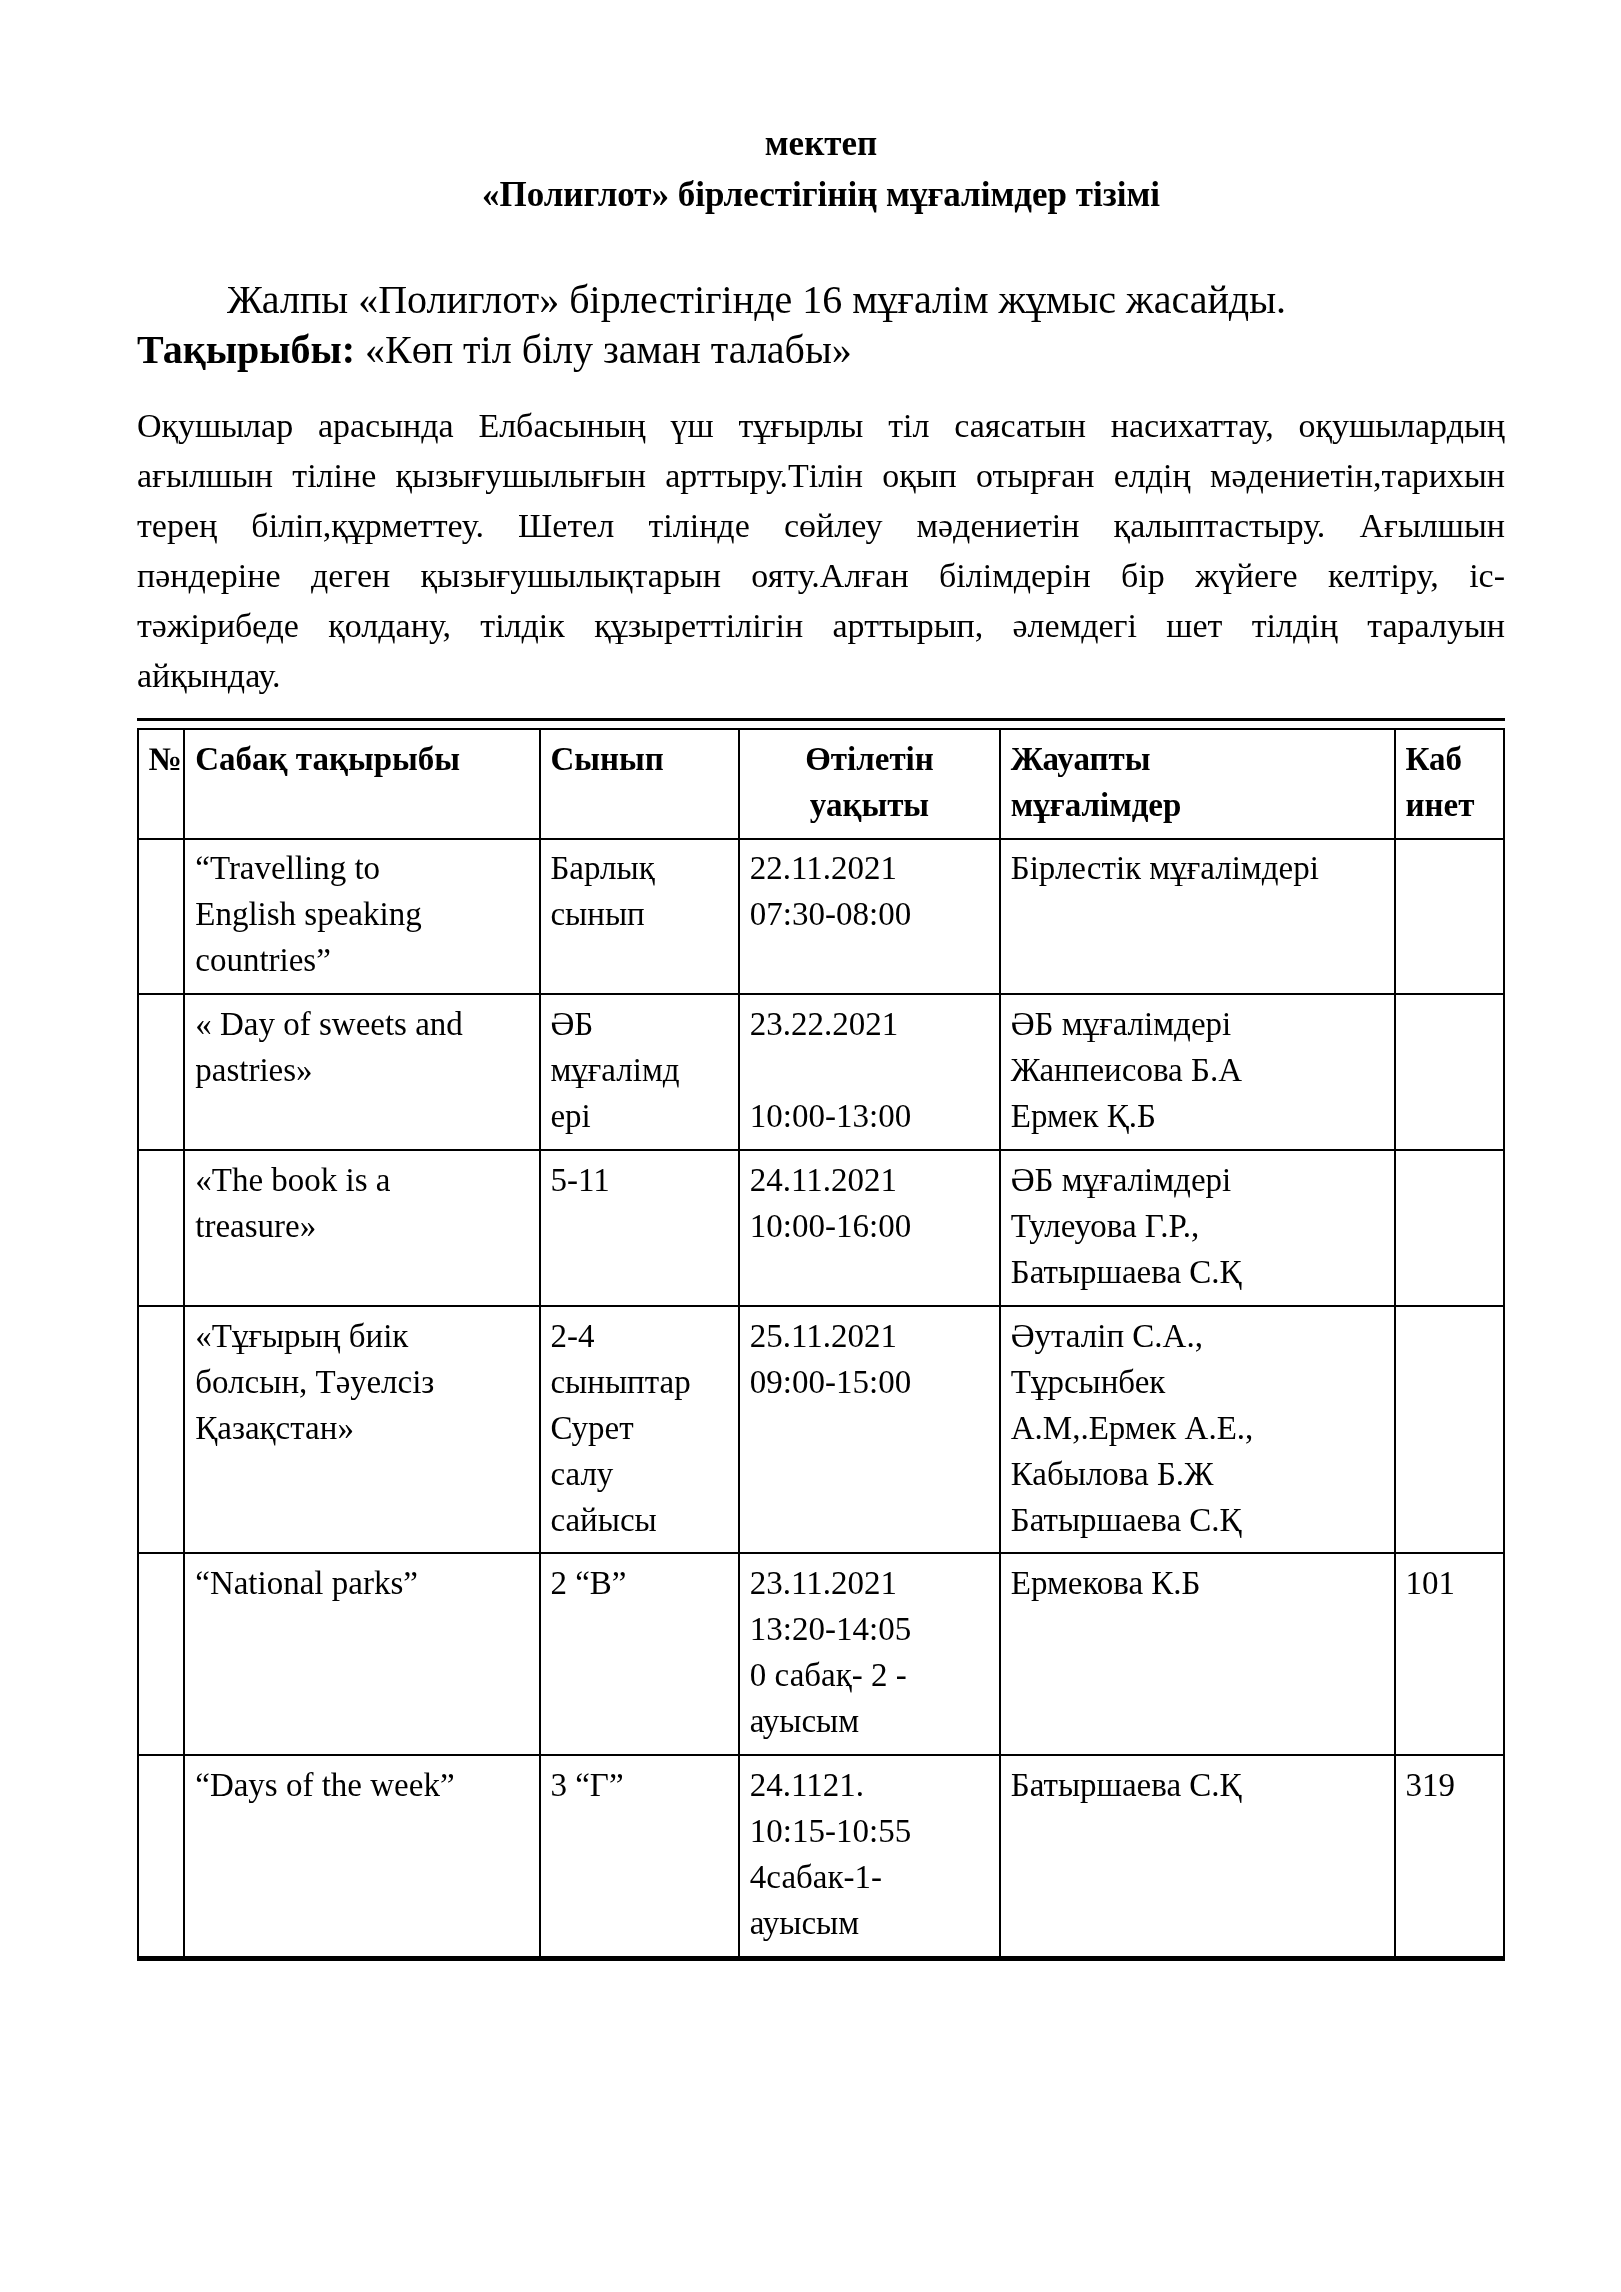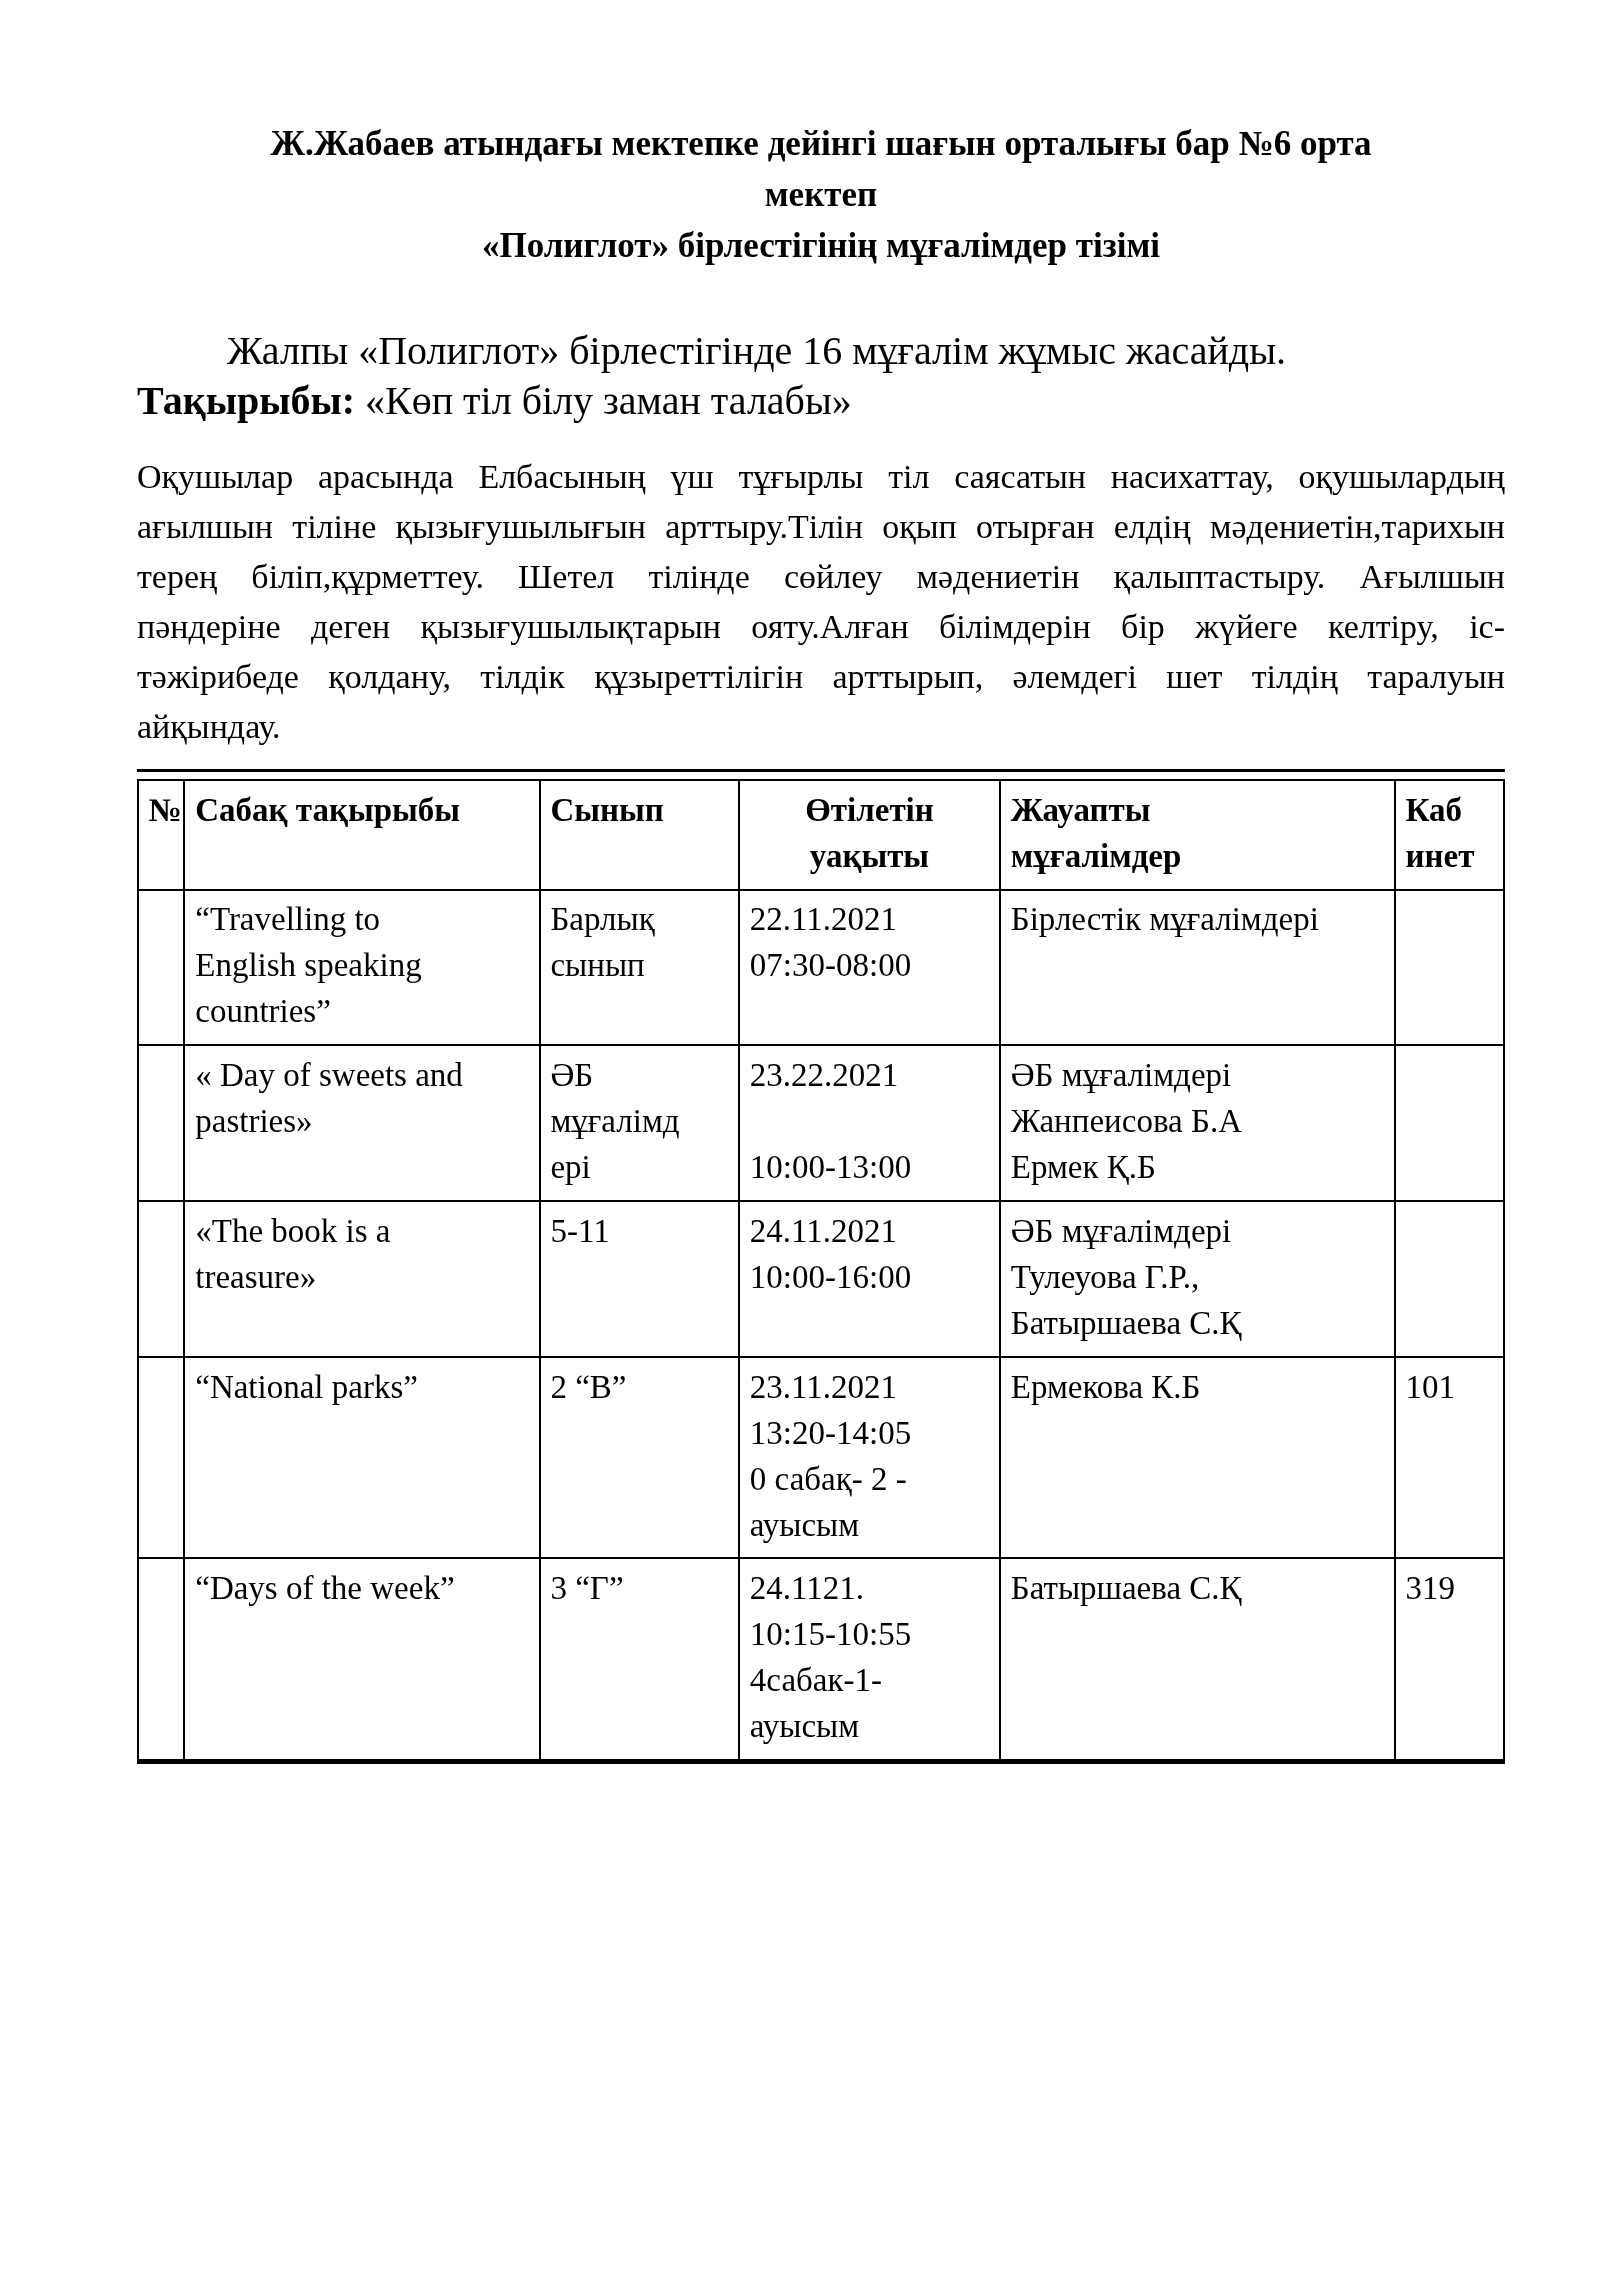--- a/index.html
+++ b/index.html
@@ -93,21 +93,20 @@
   .c-teachers { width: 28.9%; }
   .c-room     { width: 8.0%; }
   th.c-num { padding-left: 2px; padding-right: 2px; }
 </style>
 </head>
 <body>
 
 <div class="page">
 
   <div class="title-block">
-    <div>Ж.Жабаев атындағы мектепке дейінгі шағын орталығы бар  №6 орта</div>
     <div>мектеп</div>
     <div>«Полиглот» бірлестігінің  мұғалімдер тізімі</div>
   </div>
 
   <div class="intro-block">
     <p class="intro-par">Жалпы  «Полиглот» бірлестігінде   16 мұғалім жұмыс жасайды.</p>
     <p class="topic-line"><span class="bold">Тақырыбы:</span><span> «Көп тіл білу заман талабы»</span></p>
   </div>
 
 
@@ -173,20 +172,39 @@
         <td>5-11</td>
         <td>24.11.2021
 10:00-16:00</td>
         <td>ӘБ мұғалімдері
 Тулеуова Г.Р.,
 Батыршаева С.Қ</td>
         <td></td>
       </tr>
       <tr>
         <td></td>
+        <td>«Тұғырың биік
+болсын, Тәуелсіз
+Қазақстан»</td>
+        <td>2-4
+сыныптар
+Сурет
+салу
+сайысы</td>
+        <td>25.11.2021
+09:00-15:00</td>
+        <td>Әуталіп С.А.,
+Тұрсынбек
+А.М,.Ермек А.Е.,
+Кабылова Б.Ж
+Батыршаева С.Қ</td>
+        <td></td>
+      </tr>
+      <tr>
+        <td></td>
         <td>“National parks”</td>
         <td>2 “В”</td>
         <td>23.11.2021
 13:20-14:05
 0 сабақ- 2 -
 ауысым</td>
         <td>Ермекова К.Б</td>
         <td>101</td>
       </tr>
       <tr>

